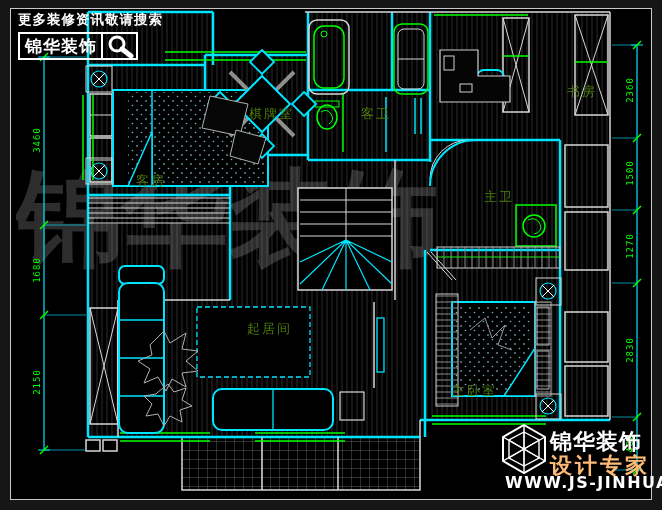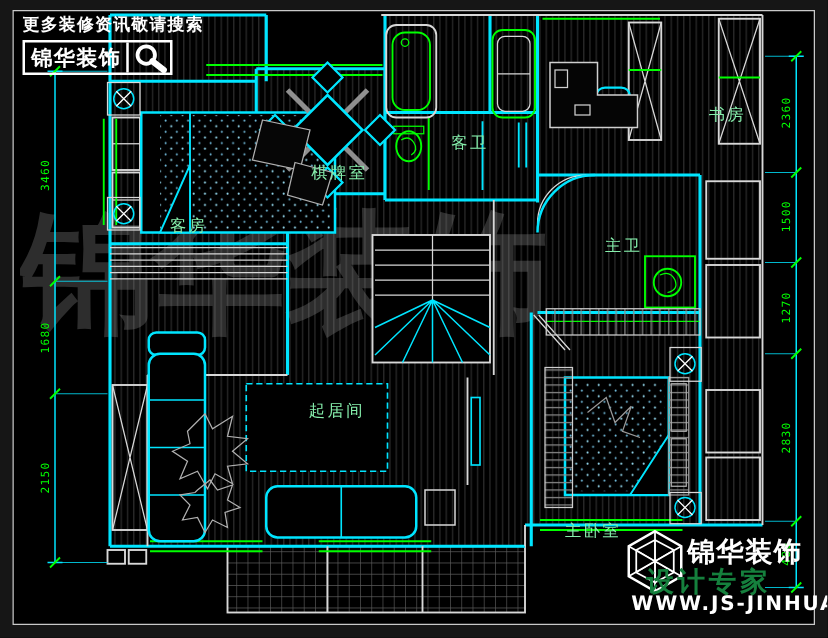--- a/index.html
+++ b/index.html
@@ -5,34 +5,34 @@
   html,body{margin:0;padding:0;background:#161616;}
   #stage{position:relative;width:662px;height:510px;background:#161616;overflow:hidden;
          font-family:"DejaVu Sans","Liberation Sans",sans-serif;}
   #sheet{position:absolute;left:10px;top:8px;width:642px;height:492px;background:#000;
          border:1px solid #c9c9c9;box-sizing:border-box;}
   #wm{position:absolute;left:16px;top:158px;width:640px;height:130px;
       font-family:"DejaVu Serif","Liberation Serif",serif;font-weight:bold;
       font-size:106px;line-height:120px;color:rgba(150,150,150,0.30);
       display:flex;justify-content:space-between;white-space:nowrap;overflow:hidden;}
   svg#plan{position:absolute;left:0;top:0;}
-  .room-label{position:absolute;color:#86efac;font-size:13px;letter-spacing:2px;white-space:nowrap;}
+  .room-label{position:absolute;color:#4d7c0f;font-size:13px;letter-spacing:2px;white-space:nowrap;}
   .dim{position:absolute;color:#00ff00;font-size:9px;letter-spacing:1px;white-space:nowrap;
        font-family:"DejaVu Sans Mono","Liberation Mono",monospace;
        transform:translate(-50%,-50%) rotate(-90deg);}
   
   #tagline{position:absolute;left:18px;top:11px;color:#fff;font-weight:bold;font-size:13.5px;letter-spacing:1px;text-align:right;}
   #searchbox{position:absolute;left:18px;top:32px;width:120px;height:28px;border:2px solid #fff;
              box-sizing:border-box;display:flex;align-items:center;}
   #searchbox .brand{color:#fff;font-weight:bold;font-size:17px;padding-left:5px;white-space:nowrap;letter-spacing:1px;}
   #searchbox .sep{width:2px;height:100%;background:#fff;margin-left:4px;}
   #searchbox .mag{flex:1;display:flex;align-items:center;justify-content:center;height:100%;}
   
   #footer-brand1{position:absolute;left:550px;top:427px;color:#fff;font-weight:bold;font-size:22px;letter-spacing:1px;white-space:nowrap;}
-  #footer-brand2{position:absolute;left:517px;top:451px;color:#15803d;font-weight:bold;font-size:22px;letter-spacing:3px;white-space:nowrap;}
+  #footer-brand2{position:absolute;left:550px;top:451px;color:#fdba74;font-weight:bold;font-size:22px;letter-spacing:3px;white-space:nowrap;}
   #footer-site{position:absolute;left:505px;top:473px;color:#fff;font-weight:bold;font-size:16px;letter-spacing:1.5px;white-space:nowrap;}
   #footer-logo{position:absolute;left:500px;top:422px;}
 </style>
 </head>
 <body>
 
 <div id="stage">
   <div id="sheet"></div>
 
   <div id="wm">锦华装饰</div>
@@ -266,26 +266,26 @@
     <span class="sep"></span>
     <span class="mag">
       <svg width="30" height="26" viewBox="0 0 30 26">
         <circle cx="12" cy="11" r="7" fill="none" stroke="#fff" stroke-width="3"></circle>
         <path d="M17 16 L26 23" stroke="#fff" stroke-width="5" stroke-linecap="round"></path>
       </svg>
     </span>
   </div>
 
   <span class="room-label" style="left:136px;top:172px">客房</span>
-  <span class="room-label" style="left:249px;top:129px">棋牌室</span>
+  <span class="room-label" style="left:249px;top:105px">棋牌室</span>
   <span class="room-label" style="left:361px;top:105px">客卫</span>
   <span class="room-label" style="left:567px;top:83px">书房</span>
   <span class="room-label" style="left:484px;top:188px">主卫</span>
   <span class="room-label" style="left:247px;top:320px">起居间</span>
-  <span class="room-label" style="left:452px;top:416px">主卧室</span>
+  <span class="room-label" style="left:452px;top:382px">主卧室</span>
 
   <span class="dim" style="left:37px;top:140px">3460</span>
   <span class="dim" style="left:37px;top:270px">1680</span>
   <span class="dim" style="left:37px;top:382px">2150</span>
   <span class="dim" style="left:630px;top:90px">2360</span>
   <span class="dim" style="left:630px;top:173px">1500</span>
   <span class="dim" style="left:630px;top:246px">1270</span>
   <span class="dim" style="left:630px;top:350px">2830</span>
   <span class="dim" style="left:630px;top:443px">480</span>
 

